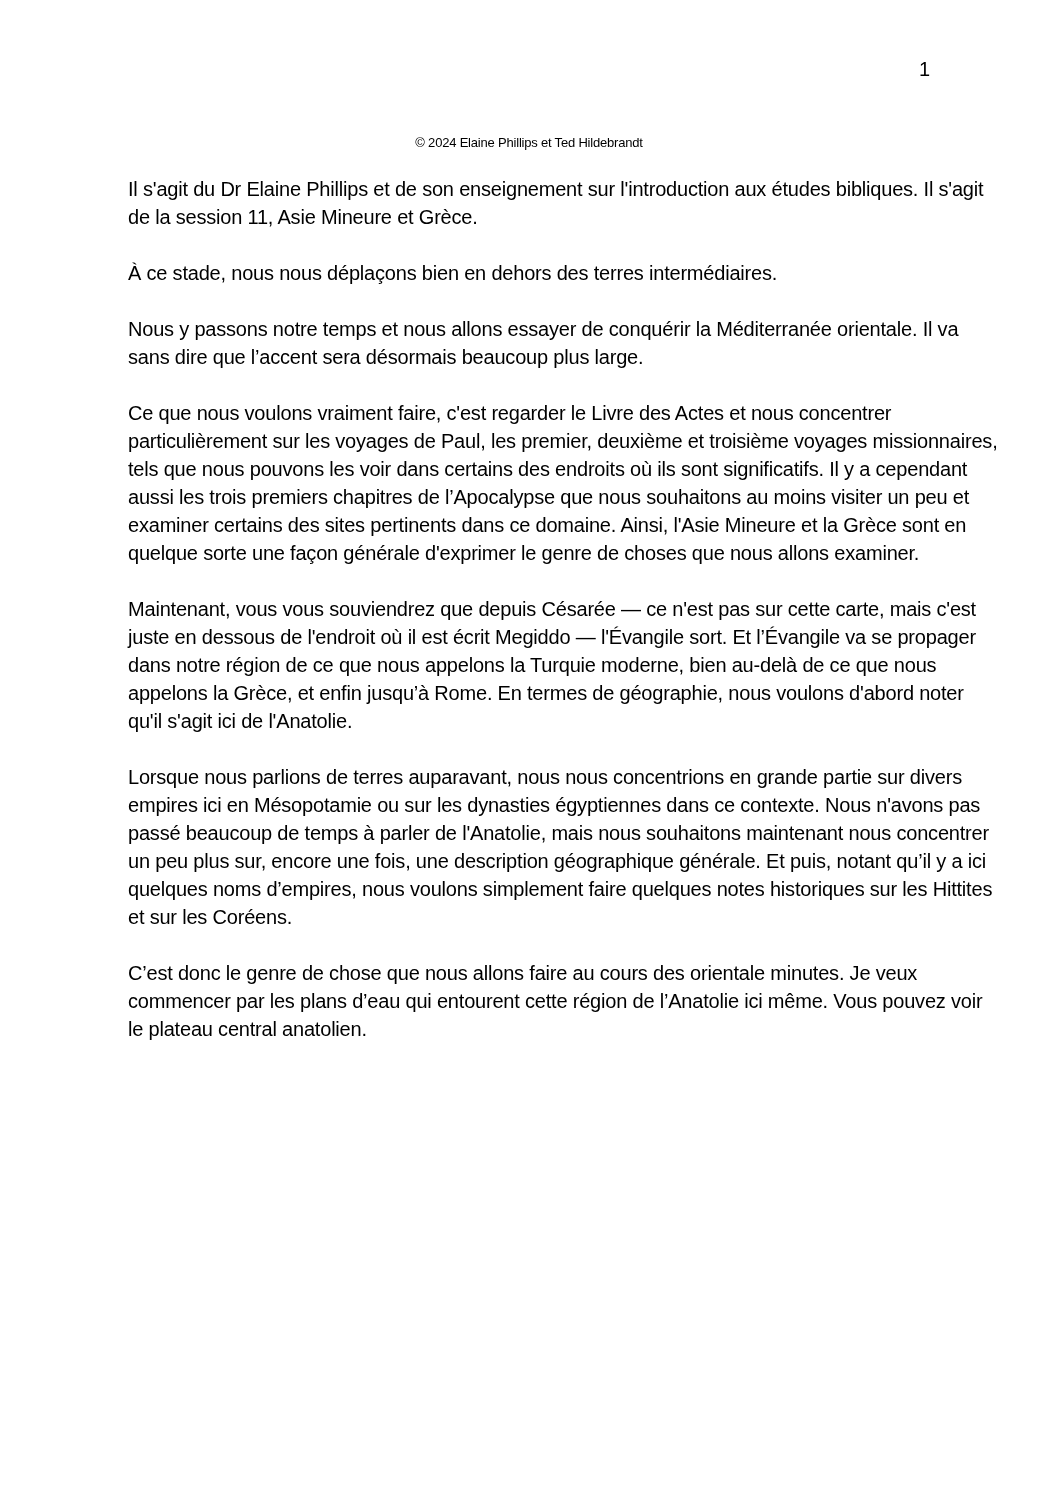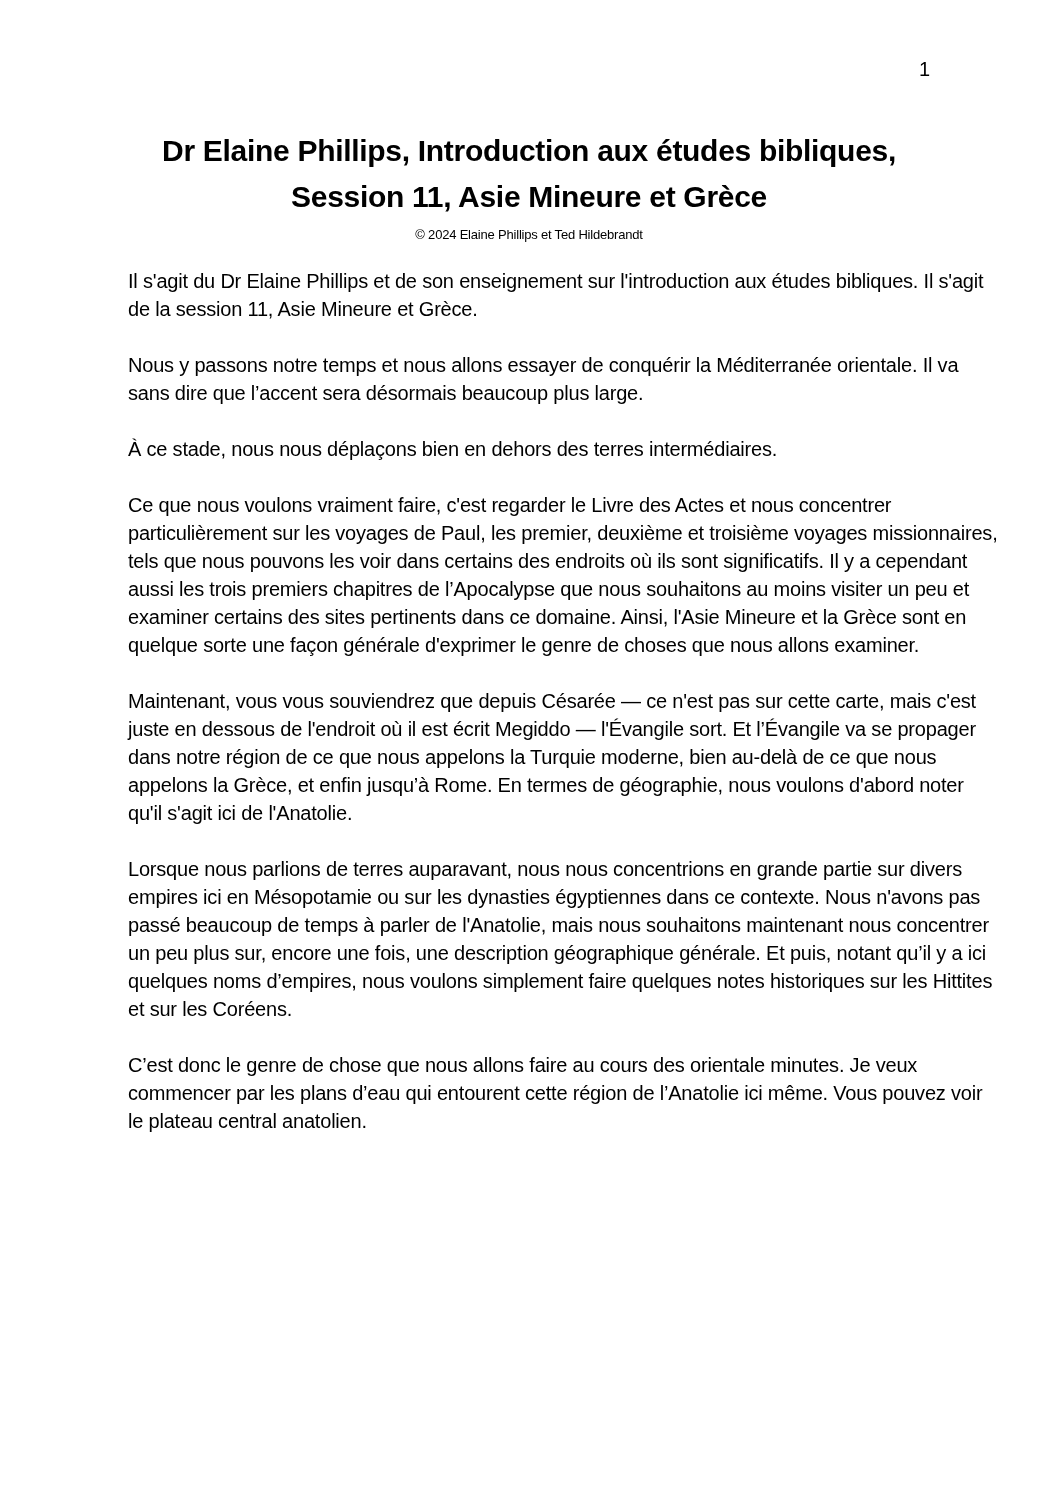--- a/index.html
+++ b/index.html
@@ -58,30 +58,26 @@
   }
 </style>
 </head>
 <body>
 
 <div class="page">
 
   <div class="page-number">1</div>
 
   <div class="header">
-    <div class="doc-title">
-      <div>Dr Elaine Phillips, Introduction aux études bibliques,</div>
-      <div>Session 11, Asie Mineure et Grèce</div>
-    </div>
     <div class="copyright">© 2024 Elaine Phillips et Ted Hildebrandt</div>
   </div>
 
   <div class="content">
     <p>Il s'agit du Dr Elaine Phillips et de son enseignement sur l'introduction aux études bibliques. Il s'agit de la session 11, Asie Mineure et Grèce.</p>
+    <p>À ce stade, nous nous déplaçons bien en dehors des terres intermédiaires.</p>
     <p>Nous y passons notre temps et nous allons essayer de conquérir la Méditerranée orientale. Il va sans dire que l’accent sera désormais beaucoup plus large.</p>
-    <p>À ce stade, nous nous déplaçons bien en dehors des terres intermédiaires.</p>
     <p>Ce que nous voulons vraiment faire, c'est regarder le Livre des Actes et nous concentrer particulièrement sur les voyages de Paul, les premier, deuxième et troisième voyages missionnaires, tels que nous pouvons les voir dans certains des endroits où ils sont significatifs. Il y a cependant aussi les trois premiers chapitres de l’Apocalypse que nous souhaitons au moins visiter un peu et examiner certains des sites pertinents dans ce domaine. Ainsi, l'Asie Mineure et la Grèce sont en quelque sorte une façon générale d'exprimer le genre de choses que nous allons examiner.</p>
     <p>Maintenant, vous vous souviendrez que depuis Césarée — ce n'est pas sur cette carte, mais c'est juste en dessous de l'endroit où il est écrit Megiddo — l'Évangile sort. Et l’Évangile va se propager dans notre région de ce que nous appelons la Turquie moderne, bien au-delà de ce que nous appelons la Grèce, et enfin jusqu’à Rome. En termes de géographie, nous voulons d'abord noter qu'il s'agit ici de l'Anatolie.</p>
     <p>Lorsque nous parlions de terres auparavant, nous nous concentrions en grande partie sur divers empires ici en Mésopotamie ou sur les dynasties égyptiennes dans ce contexte. Nous n'avons pas passé beaucoup de temps à parler de l'Anatolie, mais nous souhaitons maintenant nous concentrer un peu plus sur, encore une fois, une description géographique générale. Et puis, notant qu’il y a ici quelques noms d’empires, nous voulons simplement faire quelques notes historiques sur les Hittites et sur les Coréens.</p>
     <p>C’est donc le genre de chose que nous allons faire au cours des orientale minutes. Je veux commencer par les plans d’eau qui entourent cette région de l’Anatolie ici même. Vous pouvez voir le plateau central anatolien.</p>
   </div>
 
 </div>
 
 </body></html>

